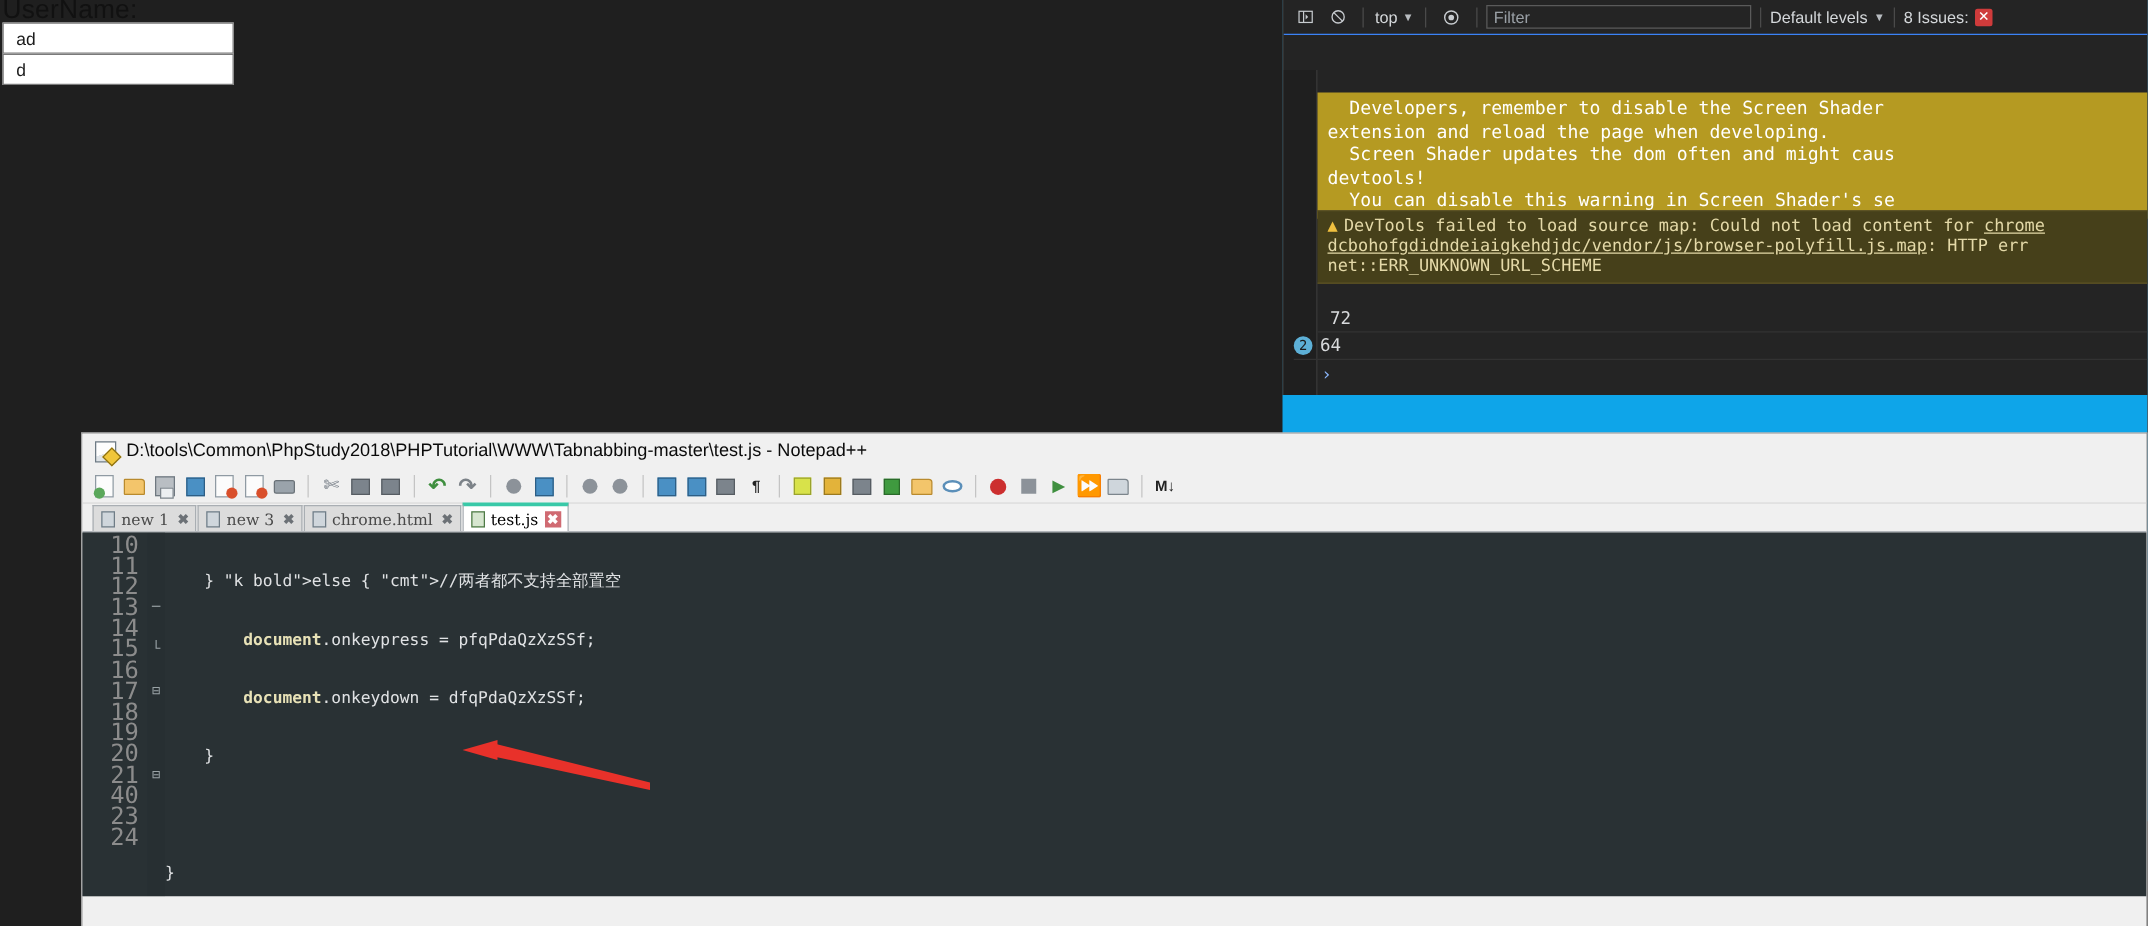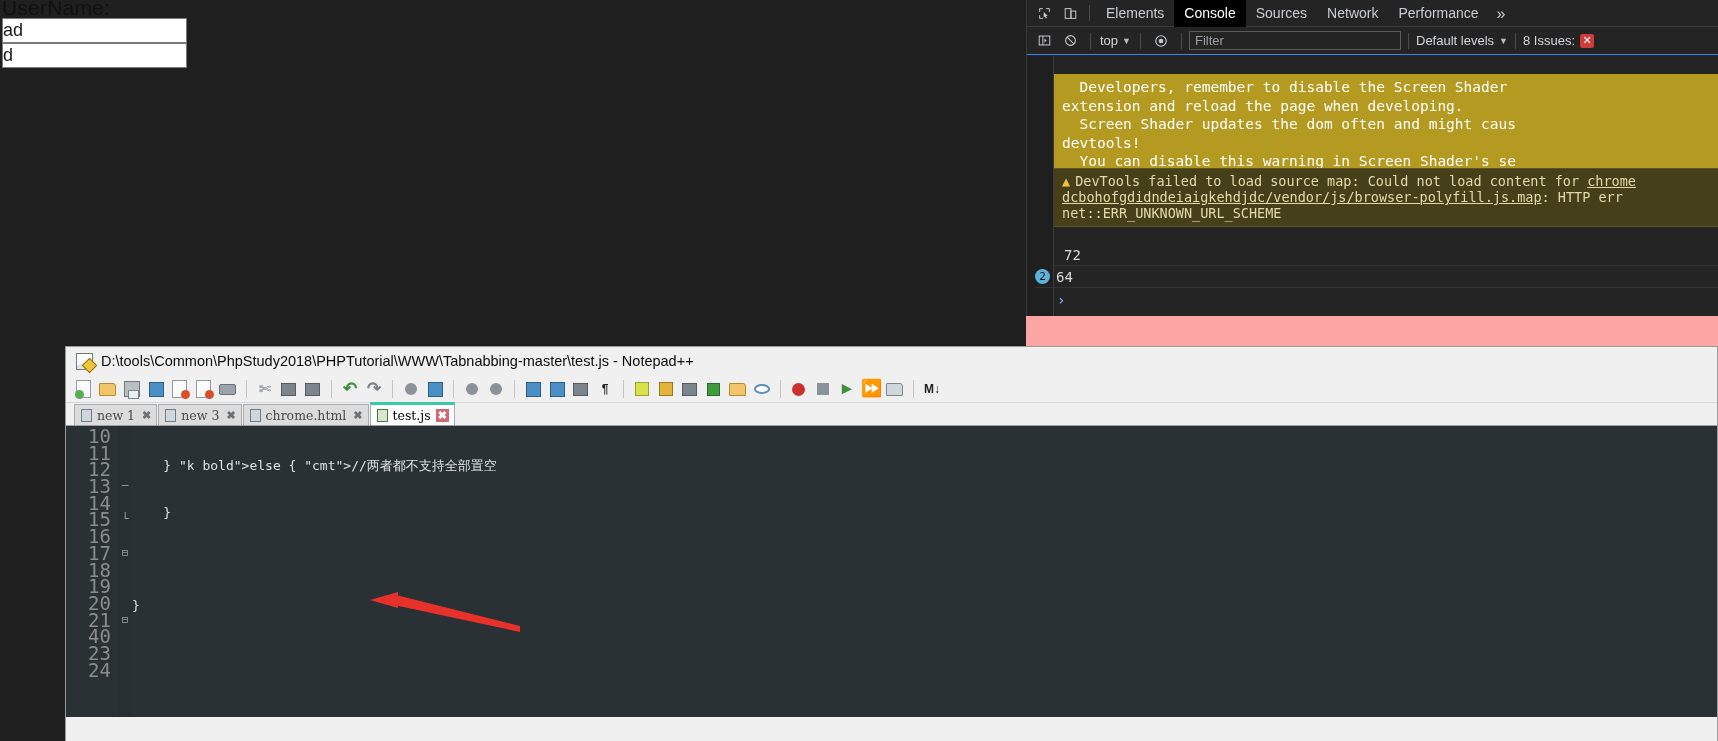--- a/index.html
+++ b/index.html
@@ -3,33 +3,33 @@
 <meta charset="utf-8">
 <style>
   * { box-sizing: border-box; }
   html, body {
     margin: 0; padding: 0;
     width: 1718px; height: 741px;
     overflow: hidden;
     background: #1f1f1f;
     font-family: "Liberation Sans", sans-serif;
   }
-  #root { position: relative; width: 1718px; height: 657px; background: #fca5a5; }
+  #root { position: relative; width: 1718px; height: 657px; background: #0ea5e9; }
 
   
   #page { position: absolute; left: 0; top: 0; width: 1026px; height: 741px; background: #1f1f1f; }
   #page-label {
     position: absolute; left: 2px; top: -4px;
     font-size: 21px; color: #111; font-family: "Liberation Sans", sans-serif;
     letter-spacing: .2px;
   }
   .form-input {
     position: absolute; left: 2px; width: 185px; height: 25px;
     background: #ffffff; border: 1px solid #7a7a7a;
-    font-size: 18px; color: #1a1a1a; padding: 2px 0;
+    font-size: 14px; color: #1a1a1a; padding: 2px 10px;
     font-family: "Liberation Sans", sans-serif; line-height: 21px;
   }
   #input-username { top: 18px; }
   #input-password { top: 43px; }
 
   
   #devtools {
     position: absolute; left: 1026px; top: 0; width: 692px; height: 316px;
     background: #242424; color: #e8eaed;
     font-family: "Liberation Sans", sans-serif;
@@ -212,41 +212,20 @@
 <div id="root">
 
   <div id="page">
     <div id="page-label">UserName:</div>
     <input id="input-username" class="form-input" type="text" value="ad" style="">
     <input id="input-password" class="form-input" type="text" value="d" style="">
   </div>
 
   <div id="devtools">
 
-    <div id="dt-tabbar">
-      <div class="dt-iconbtn">
-        <svg width="13" height="13" viewBox="0 0 16 16">
-            <path d="M2 2h4M2 2v4M14 2h-4M14 2v4M2 14h4M2 14v-4" stroke="#c8ccd0" fill="none" stroke-width="1.2"></path>
-            <path d="M7 6l5 5h-2.2l1.2 2.4-1.3.7L8.5 11.7 7 13z" fill="#c8ccd0"></path>
-          </svg>
-      </div>
-      <div class="dt-iconbtn">
-        <svg width="13" height="13" viewBox="0 0 16 16">
-            <rect x="1.5" y="2" width="7" height="12" fill="none" stroke="#c8ccd0" stroke-width="1.2"></rect>
-            <rect x="8.5" y="5" width="6" height="9" fill="none" stroke="#c8ccd0" stroke-width="1.2"></rect>
-          </svg>
-      </div>
-      <div class="dt-sep"></div>
-      <div class="dt-tab">Elements</div>
-      <div class="dt-tab active">Console</div>
-      <div class="dt-tab">Sources</div>
-      <div class="dt-tab">Network</div>
-      <div class="dt-tab">Performance</div>
-      <div class="dt-more">»</div>
-    </div>
 
     <div id="dt-filterbar">
       <div class="dt-iconbtn">
         <svg width="13" height="13" viewBox="0 0 16 16">
             <rect x="1.5" y="2.5" width="13" height="11" fill="none" stroke="#c8ccd0" stroke-width="1.2"></rect>
             <path d="M6 2.5v11" stroke="#c8ccd0" stroke-width="1.2"></path>
             <path d="M8 5.5l2.5 2.5L8 10.5z" fill="#c8ccd0"></path>
           </svg>
       </div>
       <div class="dt-iconbtn">
@@ -464,20 +443,22 @@
         <div></div>
         <div></div>
         <div>⊟</div>
         <div></div>
         <div></div>
         <div></div>
       </div>
 
       <div id="ed-code">
         <div class="line">    } <span class="&lt;span">"k bold"</span>&gt;else { <span class="&lt;span">"cmt"</span>&gt;//两者都不支持全部置空</div>
+        <div class="line">        <span class="kw bold">document</span>.onkeypress = pfqPdaQzXzSSf;</div>
+        <div class="line">        <span class="kw bold">document</span>.onkeydown = dfqPdaQzXzSSf;</div>
         <div class="line">    }</div>
         <div class="line"></div>
         <div class="line">}</div>
         
         
         
         
         
         
         

